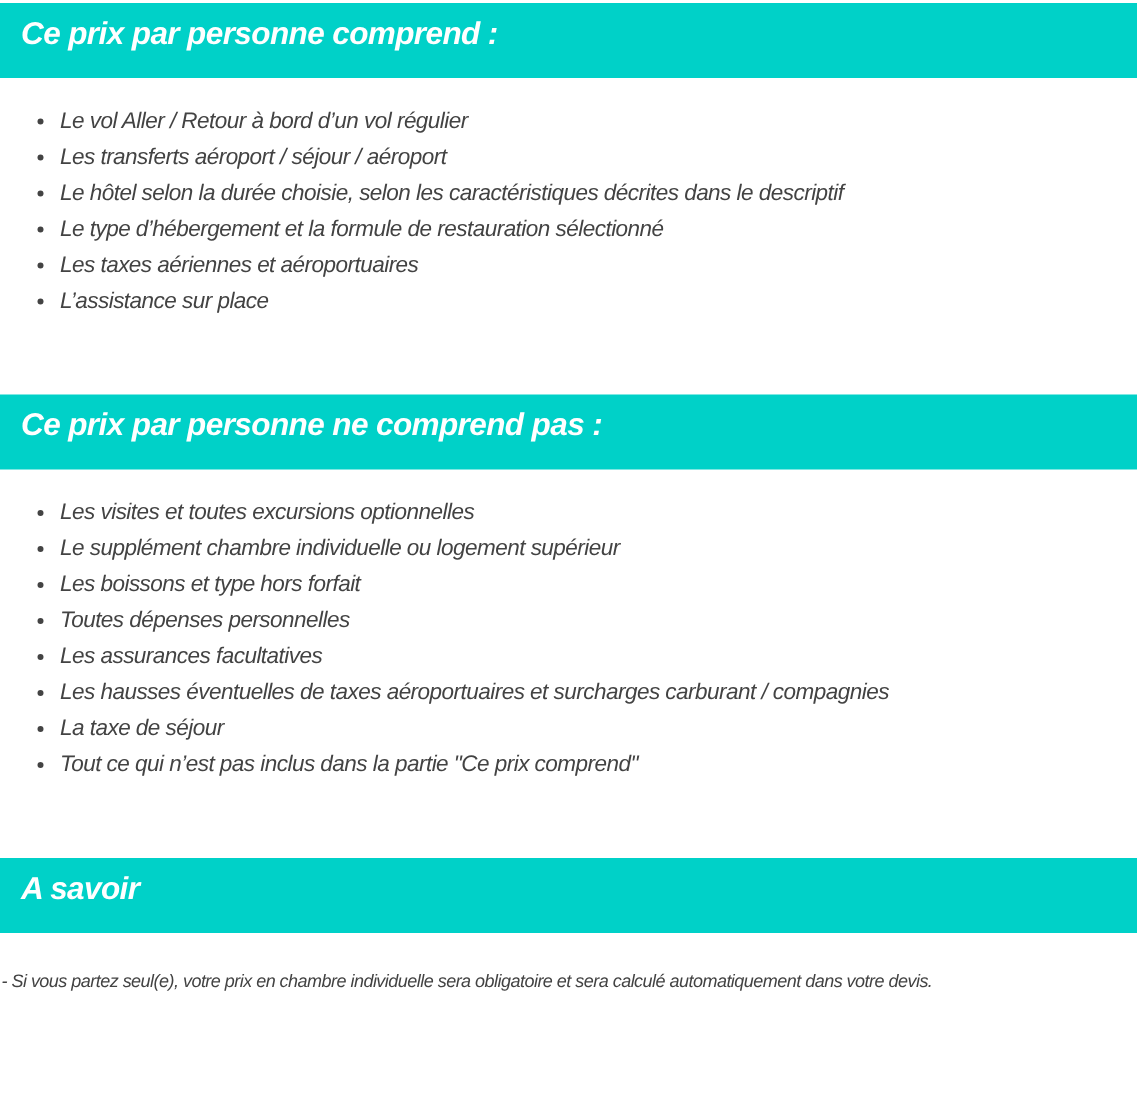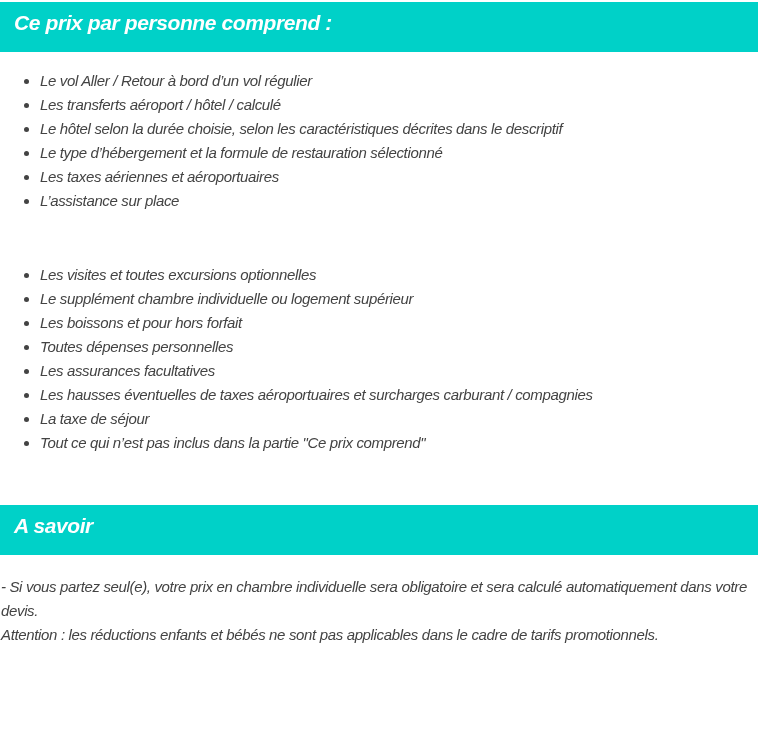--- a/index.html
+++ b/index.html
@@ -44,57 +44,57 @@
     color:var(--body-text);
     letter-spacing:-0.35px;
   }
   .note{
     margin-top:20px;
     padding:0 4px 0 1px;
   }
   .note p{
     margin:0;
     font-style:italic;
-    font-size:15px;
+    font-size:12px;
     line-height:24px;
     color:var(--body-text);
     letter-spacing:-0.35px;
   }
 </style>
 </head>
 <body>
 
 <div class="page">
 
   <section>
     <h2 class="bar first">Ce prix par personne comprend :</h2>
     <ul class="price-list">
       <li>Le vol Aller / Retour à bord d’un vol régulier</li>
-      <li>Les transferts aéroport / hôtel / calculé</li>
+      <li>Les transferts aéroport / séjour / aéroport</li>
       <li>Le hôtel selon la durée choisie, selon les caractéristiques décrites dans le descriptif</li>
       <li>Le type d’hébergement et la formule de restauration sélectionné</li>
       <li>Les taxes aériennes et aéroportuaires</li>
       <li>L’assistance sur place</li>
     </ul>
   </section>
 
   <section>
+    <h2 class="bar">Ce prix par personne ne comprend pas :</h2>
     <ul class="price-list">
       <li>Les visites et toutes excursions optionnelles</li>
       <li>Le supplément chambre individuelle ou logement supérieur</li>
-      <li>Les boissons et pour hors forfait</li>
+      <li>Les boissons et type hors forfait</li>
       <li>Toutes dépenses personnelles</li>
       <li>Les assurances facultatives</li>
       <li>Les hausses éventuelles de taxes aéroportuaires et surcharges carburant / compagnies</li>
       <li>La taxe de séjour</li>
       <li>Tout ce qui n’est pas inclus dans la partie "Ce prix comprend"</li>
     </ul>
   </section>
 
   <section>
     <h2 class="bar">A savoir</h2>
     <div class="note">
       <p>- Si vous partez seul(e), votre prix en chambre individuelle sera obligatoire et sera calculé automatiquement dans votre devis.</p>
-      <p>Attention : les réductions enfants et bébés ne sont pas applicables dans le cadre de tarifs promotionnels.</p>
     </div>
   </section>
 
 </div>
 
 </body></html>

